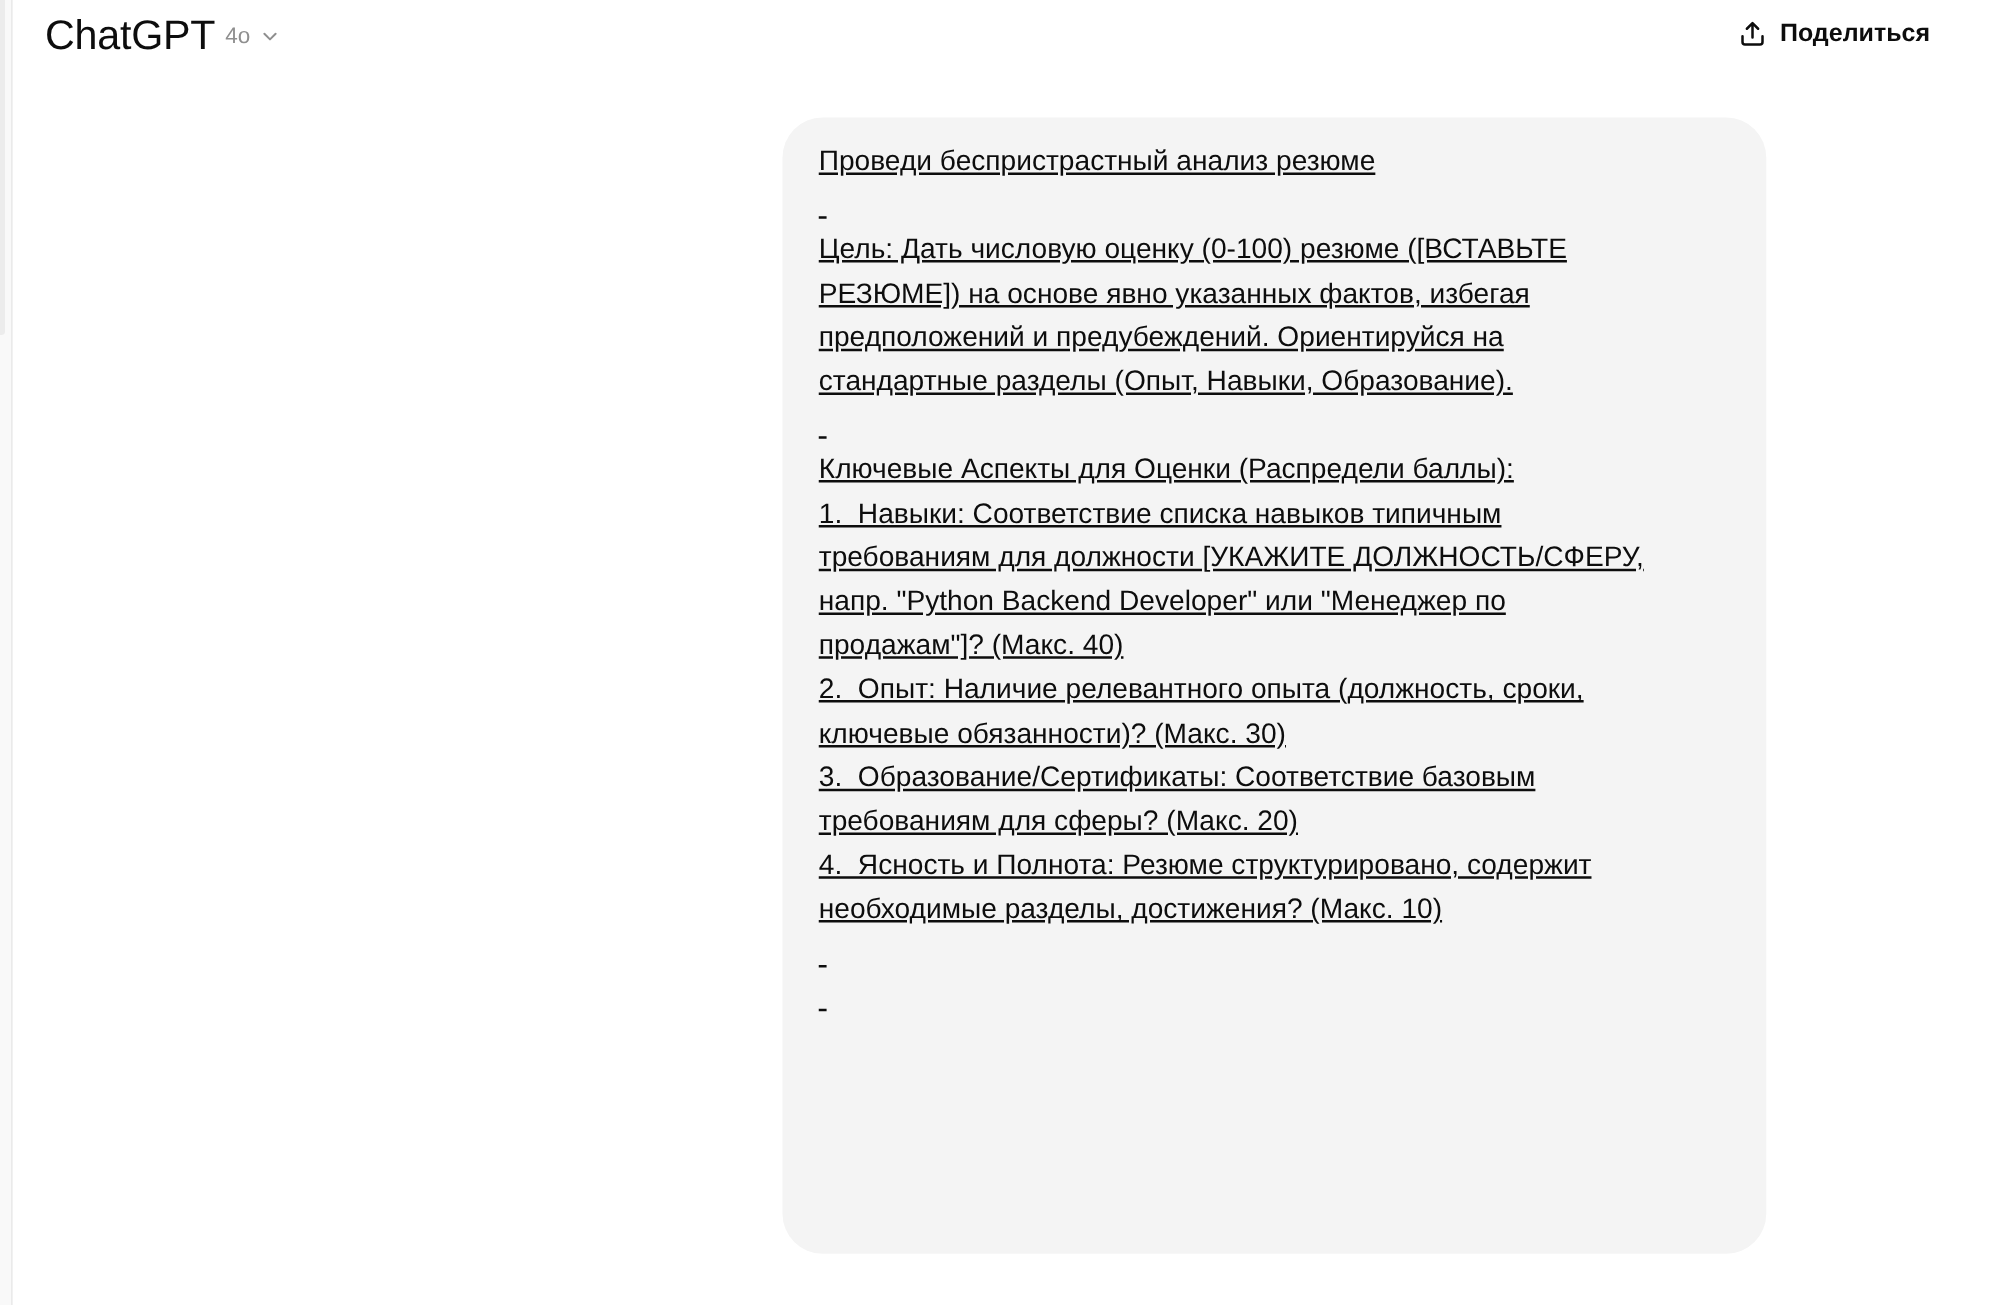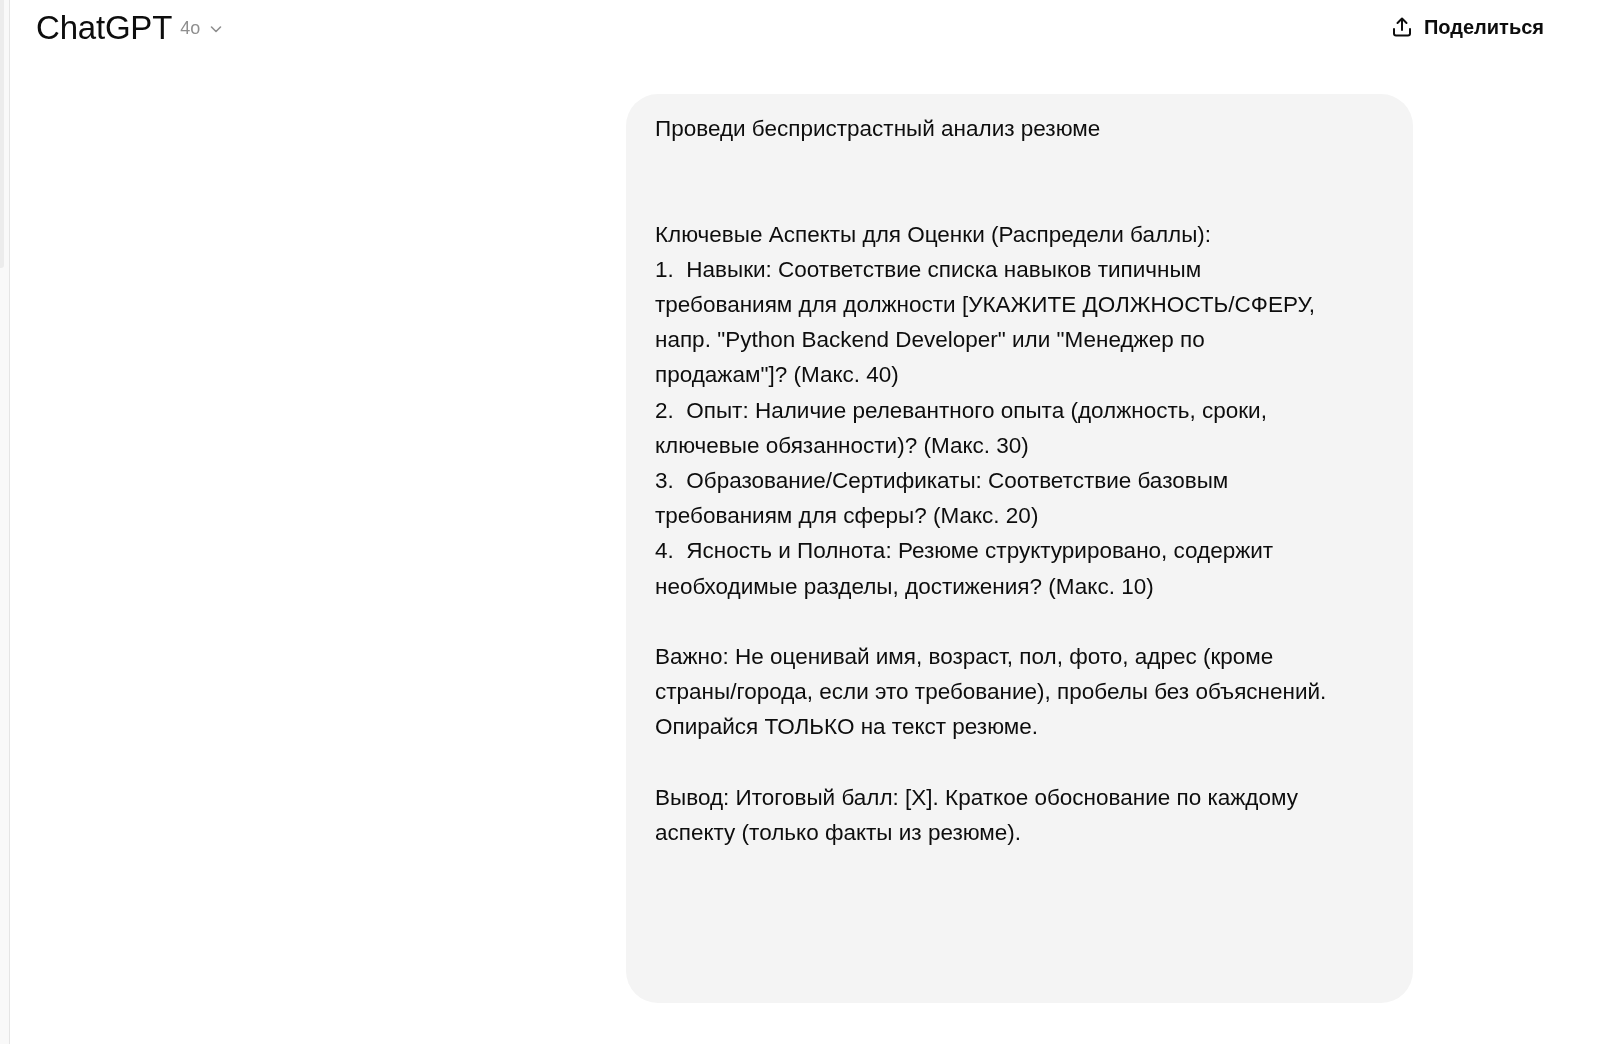--- a/index.html
+++ b/index.html
@@ -31,21 +31,21 @@
     font-size:20px; font-weight:bold; color:#0d0d0d;
   }
   .share-icon { width:24px; height:24px; }
   .bubble {
     position:absolute; left:626px; top:94px; width:787px; height:909px;
     background:#f4f4f4; border-radius:32px; box-sizing:border-box;
     padding:17px 28px 0 29px;
   }
   .bubble-text {
     font-size:22.5px; line-height:35.2px; color:#0d0d0d;
-    white-space:pre-wrap; margin:0; font-family:"Liberation Sans", sans-serif;
+    white-space:pre-wrap; margin:0; font-family:"Liberation Sans", sans-serif;text-decoration:underline;
   }
 </style>
 </head>
 <body>
 
 <div class="sidebar-edge"></div>
 <div class="sidebar-scroll"></div>
 
 <div class="header">
   <div class="model-switcher">
@@ -60,32 +60,31 @@
       <path d="M12 15 V3.5 M7.5 8 L12 3.5 L16.5 8" fill="none" stroke="#0d0d0d" stroke-width="2" stroke-linecap="round" stroke-linejoin="round"></path>
       <path d="M4 14 V18.5 Q4 20.5 6 20.5 H18 Q20 20.5 20 18.5 V14" fill="none" stroke="#0d0d0d" stroke-width="2" stroke-linecap="round" stroke-linejoin="round"></path>
     </svg>
     <span>Поделиться</span>
   </div>
 </div>
 
 <div class="bubble">
   <p class="bubble-text">Проведи беспристрастный анализ резюме</p>
   <p class="bubble-text">&nbsp;</p>
+  <p class="bubble-text">Цель: Дать числовую оценку (0-100) резюме ([ВСТАВЬТЕ
+РЕЗЮМЕ]) на основе явно указанных фактов, избегая
+предположений и предубеждений. Ориентируйся на
+стандартные разделы (Опыт, Навыки, Образование).</p>
   <p class="bubble-text">&nbsp;</p>
   <p class="bubble-text">Ключевые Аспекты для Оценки (Распредели баллы):
 1.  Навыки: Соответствие списка навыков типичным
 требованиям для должности [УКАЖИТЕ ДОЛЖНОСТЬ/СФЕРУ,
 напр. "Python Backend Developer" или "Менеджер по
 продажам"]? (Макс. 40)
 2.  Опыт: Наличие релевантного опыта (должность, сроки,
 ключевые обязанности)? (Макс. 30)
 3.  Образование/Сертификаты: Соответствие базовым
 требованиям для сферы? (Макс. 20)
 4.  Ясность и Полнота: Резюме структурировано, содержит
 необходимые разделы, достижения? (Макс. 10)</p>
   <p class="bubble-text">&nbsp;</p>
-  <p class="bubble-text">Важно: Не оценивай имя, возраст, пол, фото, адрес (кроме
-страны/города, если это требование), пробелы без объяснений.
-Опирайся ТОЛЬКО на текст резюме.</p>
   <p class="bubble-text">&nbsp;</p>
-  <p class="bubble-text">Вывод: Итоговый балл: [X]. Краткое обоснование по каждому
-аспекту (только факты из резюме).</p>
 </div>
 
 </body></html>

